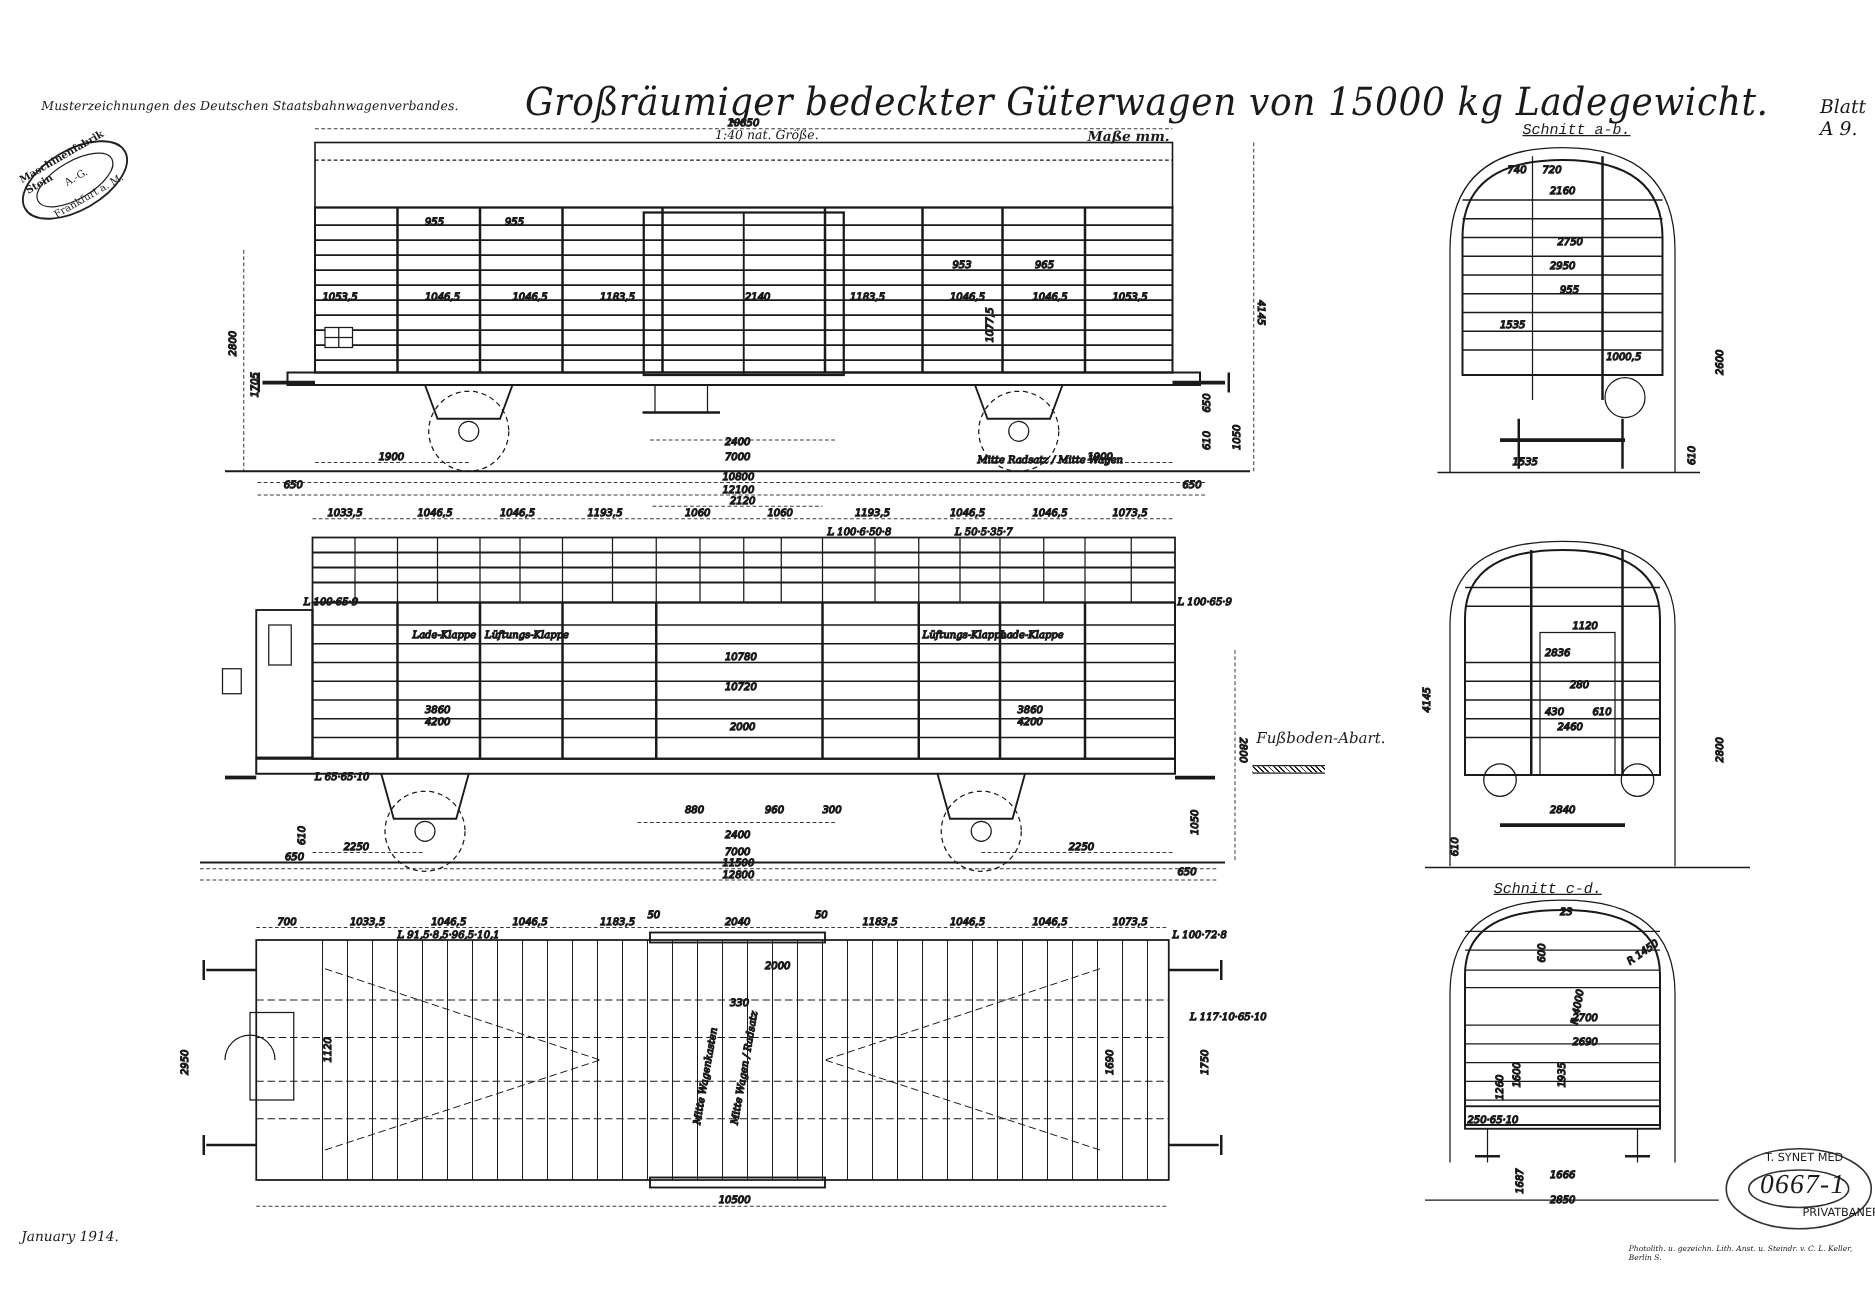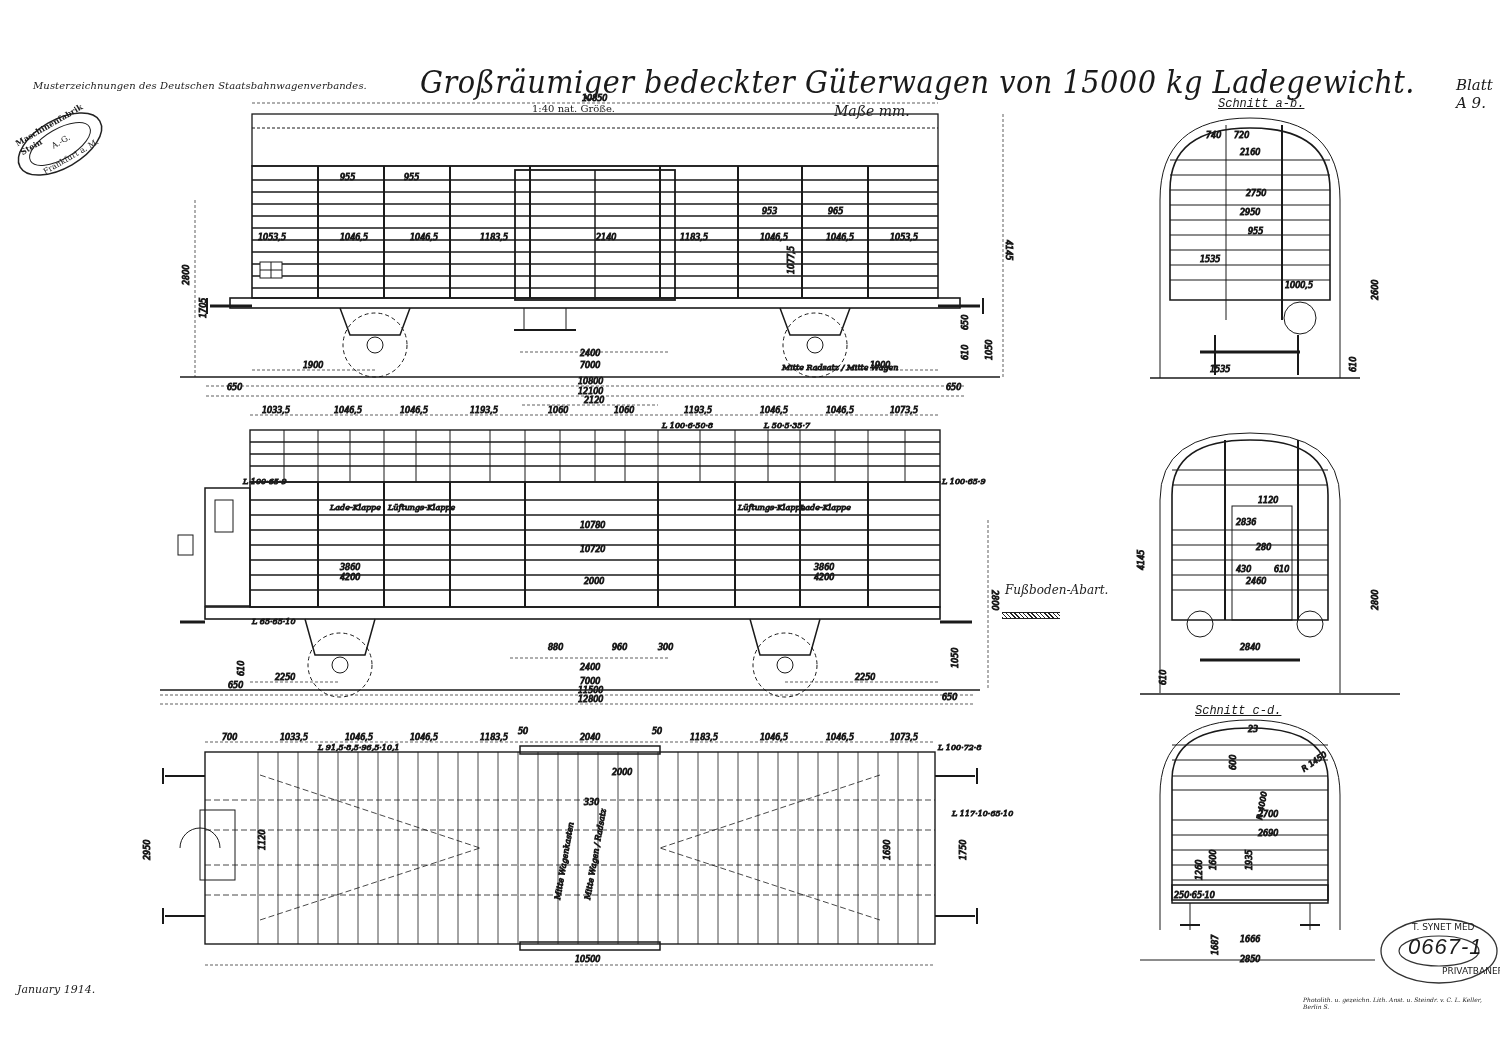--- a/index.html
+++ b/index.html
@@ -1,31 +1,31 @@
 <!DOCTYPE html>
 <html><head>
 <meta charset="utf-8">
 <style>
   html,body{margin:0;padding:0;background:#fff;}
   body{width:1500px;height:1044px;position:relative;overflow:hidden;font-family:"DejaVu Serif",serif;color:#1a1a1a;}
   .abs{position:absolute;}
   .header-series{left:33px;top:80px;font-size:10px;font-style:italic;letter-spacing:0.1px;}
   .title{left:420px;top:64px;font-size:31px;font-style:italic;font-family:"DejaVu Serif",serif;letter-spacing:0.5px;white-space:nowrap;transform:scaleX(0.93);transform-origin:left top;}
-  .scale{left:532px;top:103px;font-size:10px;}
-  .units{left:834px;top:103px;font-size:14px;font-style:italic;}
+  .scale{left:572px;top:103px;font-size:10px;font-style:italic;}
+  .units{left:870px;top:103px;font-size:11px;font-style:italic;font-weight:bold;}
   .sheet{left:1432px;top:76px;font-size:15px;font-style:italic;margin-left:24px;}
   .date{left:17px;top:983px;font-size:11px;font-style:italic;}
   .printer{left:1303px;top:996px;font-size:6px;font-style:italic;}
   .section-label{font-size:12px;font-style:italic;text-decoration:underline;white-space:nowrap;font-family:Liberation Mono, monospace;}
   .floor-label{left:1005px;top:578px;font-size:12px;font-style:italic;line-height:24px;}
   .floor-hatch{left:1002px;top:612px;width:58px;height:5px;background:repeating-linear-gradient(45deg,#222 0 1px,#fff 1px 3px);border-top:1px solid #222;border-bottom:1px solid #222;}
   svg.drawing{position:absolute;left:0;top:0;}
   .stamp-left{left:12px;top:118px;width:96px;height:52px;transform:rotate(-30deg);}
   .stamp-right{left:1378px;top:916px;width:122px;height:70px;}
-  .stamp-right .code{position:absolute;left:30px;top:18px;font-size:22px;font-style:italic;font-family:Liberation Sans, sans-serif;letter-spacing:1px;}
+  .stamp-right .code{position:absolute;left:30px;top:18px;font-size:22px;font-style:italic;font-family:Liberation Serif, serif;letter-spacing:1px;}
   .stamp-right .top{position:absolute;left:34px;top:6px;font-size:9px;font-family:"DejaVu Sans",sans-serif;}
   .stamp-right .bot{position:absolute;left:34px;top:50px;font-size:9px;font-family:"DejaVu Sans",sans-serif;padding-left:30px;}
   text.dim{font-family:"DejaVu Sans",sans-serif;font-size:8px;font-style:italic;fill:#222;}
   text.lbl{font-family:"DejaVu Serif",serif;font-size:8px;font-style:italic;fill:#222;}
 </style>
 </head>
 <body>
 
 <div class="abs header-series">Musterzeichnungen des Deutschen Staatsbahnwagenverbandes.</div>
 <div class="abs title">Großräumiger bedeckter Güterwagen von 15000 kg Ladegewicht.</div>

